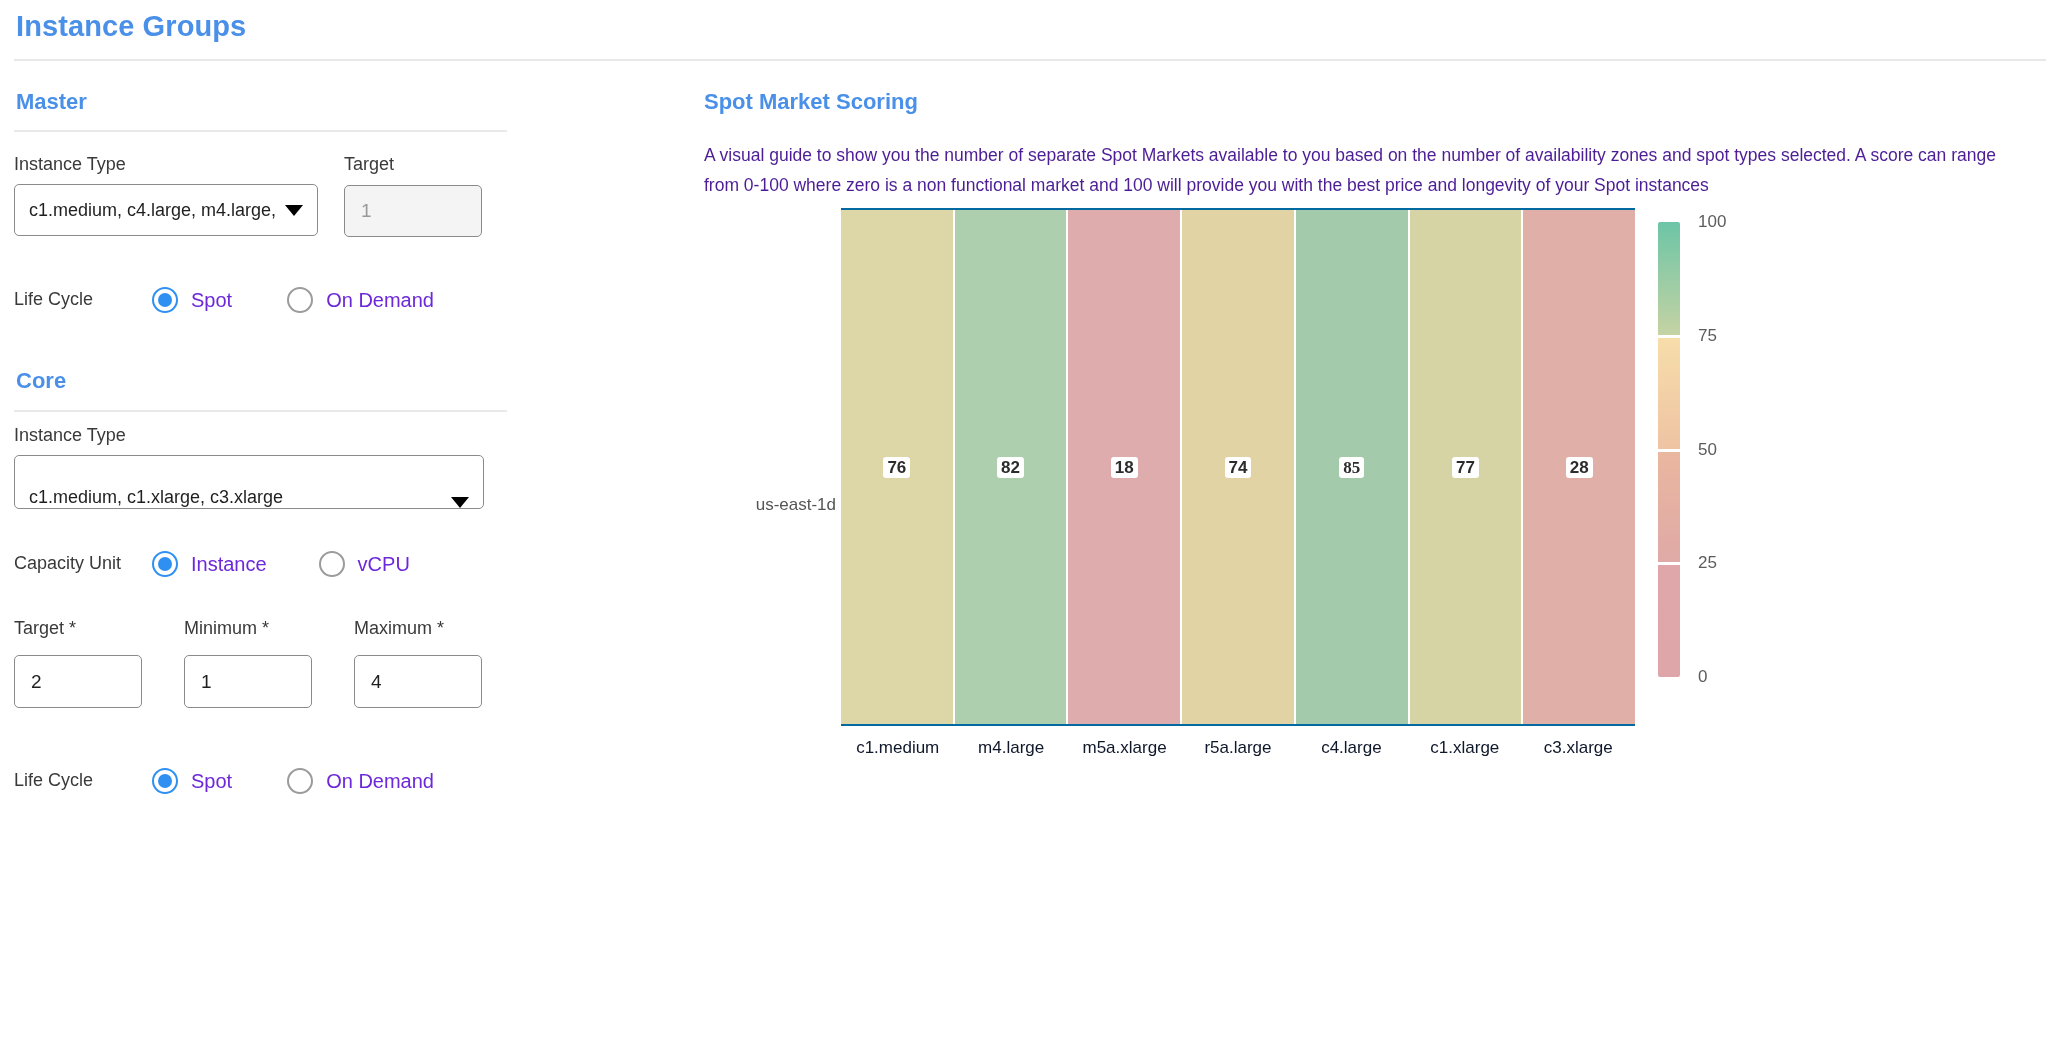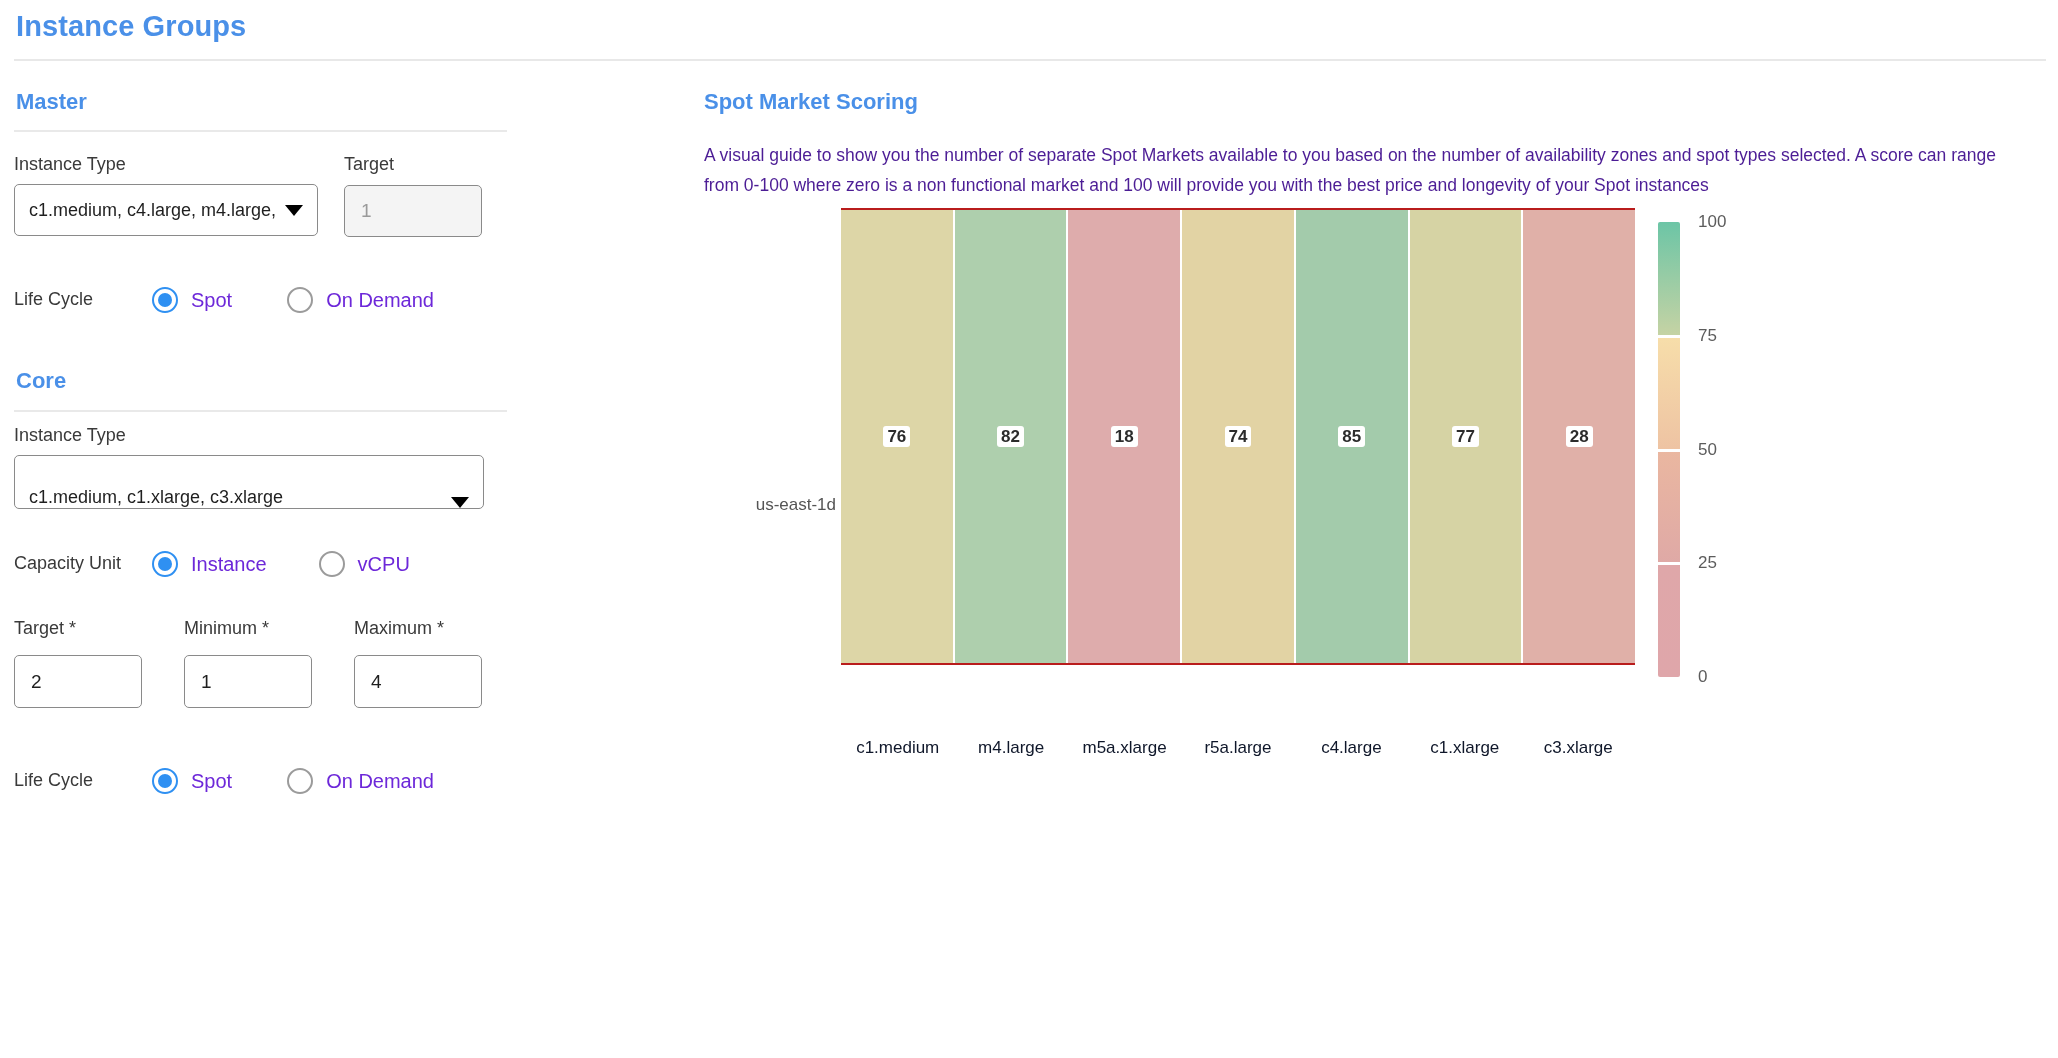--- a/index.html
+++ b/index.html
@@ -190,23 +190,23 @@
     width: 136px;
     text-align: right;
     font-size: 17px;
     color: #555555;
   }
   #cells {
     position: absolute;
     left: 141px;
     top: 8px;
     width: 794px;
-    height: 457px;
-    display: flex;
-    background: #b91c1c;
+    height: 518px;
+    display: flex;
+    background: #0369a1;
     padding: 2px 0 2px 0;
     box-sizing: border-box;
   }
   .cell {
     flex: 1;
     position: relative;
     display: flex;
     align-items: center;
     justify-content: center;
     border-right: 2px solid #ffffff;
@@ -368,21 +368,21 @@
         </div>
         <div class="cell" style="background: rgb(174, 207, 173);">
           <span class="cell-value">82</span>
         </div>
         <div class="cell" style="background: rgb(222, 172, 172);">
           <span class="cell-value">18</span>
         </div>
         <div class="cell" style="background: rgb(226, 211, 164);">
           <span class="cell-value">74</span>
         </div>
-        <div class="cell" style="background: rgb(163, 203, 171);">
+        <div class="cell" style="background: rgb(163, 203, 171); font-family: Liberation Serif, serif;">
           <span class="cell-value">85</span>
         </div>
         <div class="cell" style="background: rgb(214, 211, 164);">
           <span class="cell-value">77</span>
         </div>
         <div class="cell" style="background: rgb(224, 176, 168);">
           <span class="cell-value">28</span>
         </div>
       </div>
     <div id="xlabels">

